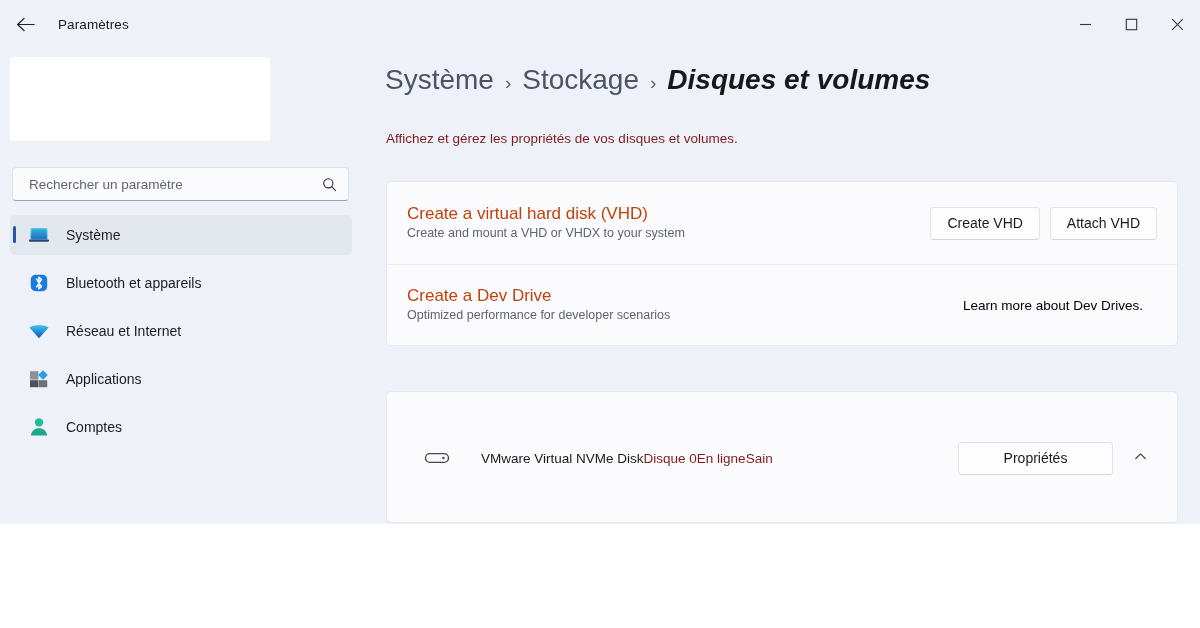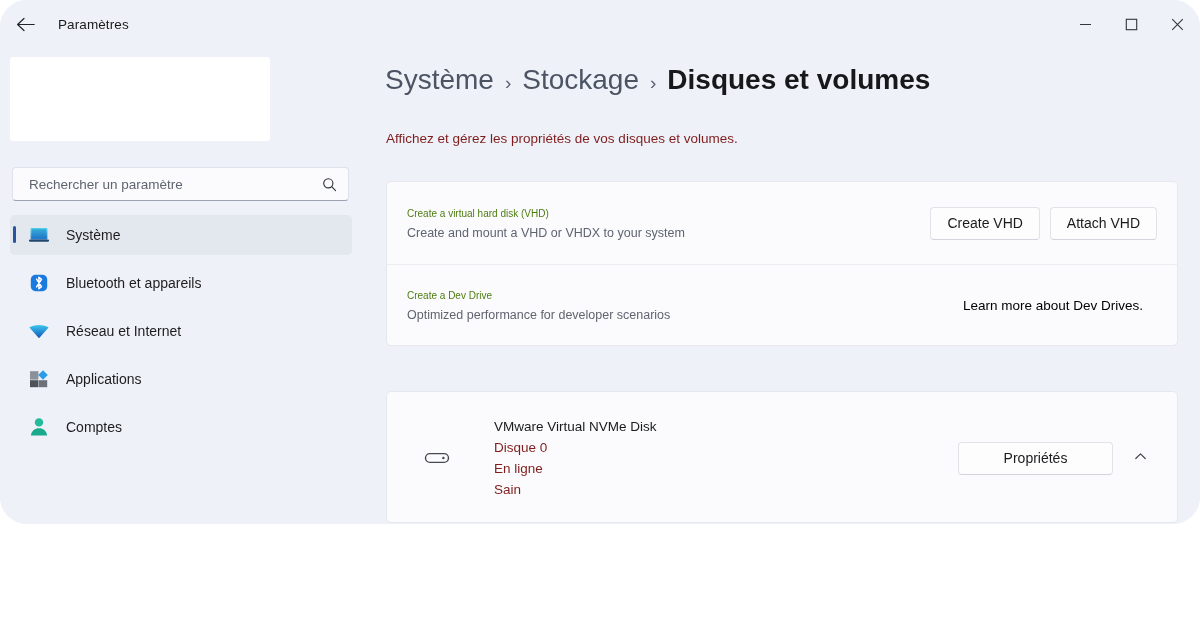--- a/index.html
+++ b/index.html
@@ -13,21 +13,20 @@
   }
 
   
   .window {
     position: absolute;
     left: 0; top: 0;
     width: 1200px;
     height: 524px;
     background: #eef1f8;
     overflow: hidden;
-    border-radius: 27px;
   }
 
   
   .titlebar {
     position: absolute;
     left: 0; top: 0;
     width: 1200px;
     height: 48px;
     background: #eef1f8;
     display: flex;
@@ -153,20 +152,21 @@
   }
   .crumb {
     font-size: 28px;
     color: #4c5464;
     cursor: pointer;
   }
   .crumb.current {
     color: #17181a;
     font-weight: bold;
     cursor: default;
+    font-style: italic;
   }
   .crumb-sep {
     font-size: 19px;
     color: #5a6272;
     margin: 0 11px;
   }
   .subtitle {
     position: absolute;
     left: 24px; top: 83px;
     font-size: 13.5px;
@@ -184,22 +184,22 @@
   .card-row {
     display: flex;
     align-items: center;
     padding: 0 20px;
     position: relative;
   }
   .row-sep { border-bottom: 1px solid #ebedf2; }
 
   .row-texts { display: flex; flex-direction: column; }
   .row-title {
-    font-size: 10px;
-    color: #4d7c0f;
+    font-size: 17px;
+    color: #c2410c;
     line-height: 19px;
   }
   .row-sub {
     font-size: 12.5px;
     color: #5e6470;
     line-height: 18px;
     margin-top: 1px;
   }
 
   .row-actions {
@@ -239,22 +239,22 @@
     padding: 18px 20px 16px 20px;
     min-height: 130px;
   }
   .disk-icon {
     width: 34px; height: 34px;
     margin-left: 13px;
     flex: 0 0 auto;
     display: flex; align-items: center; justify-content: center;
   }
   .disk-texts {
-    margin-left: 40px;
-    display: flex; flex-direction: column;
+    margin-left: 27px;
+    display: flex; flex-direction: row;
   }
   .disk-name {
     font-size: 13.5px;
     color: #1a1b1d;
     line-height: 21px;
   }
   .disk-meta {
     font-size: 13.5px;
     color: #7f1d1d;
     line-height: 21px;

